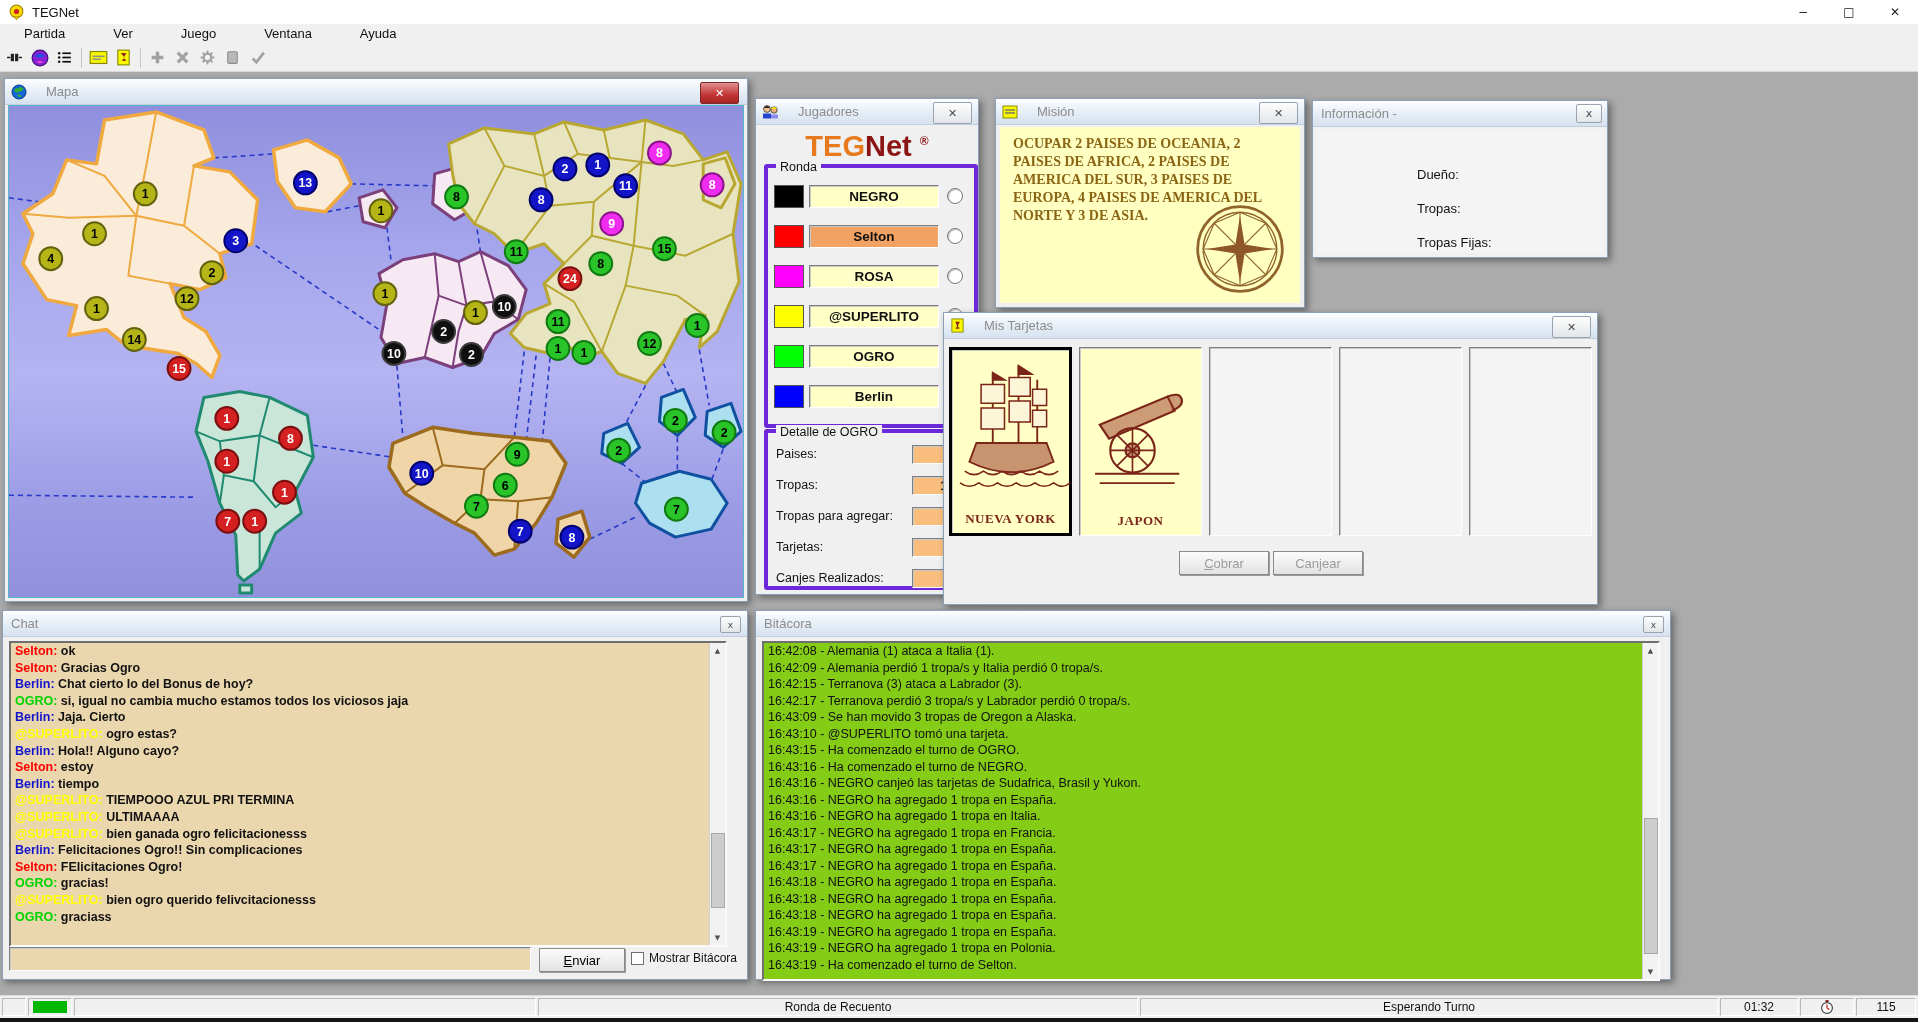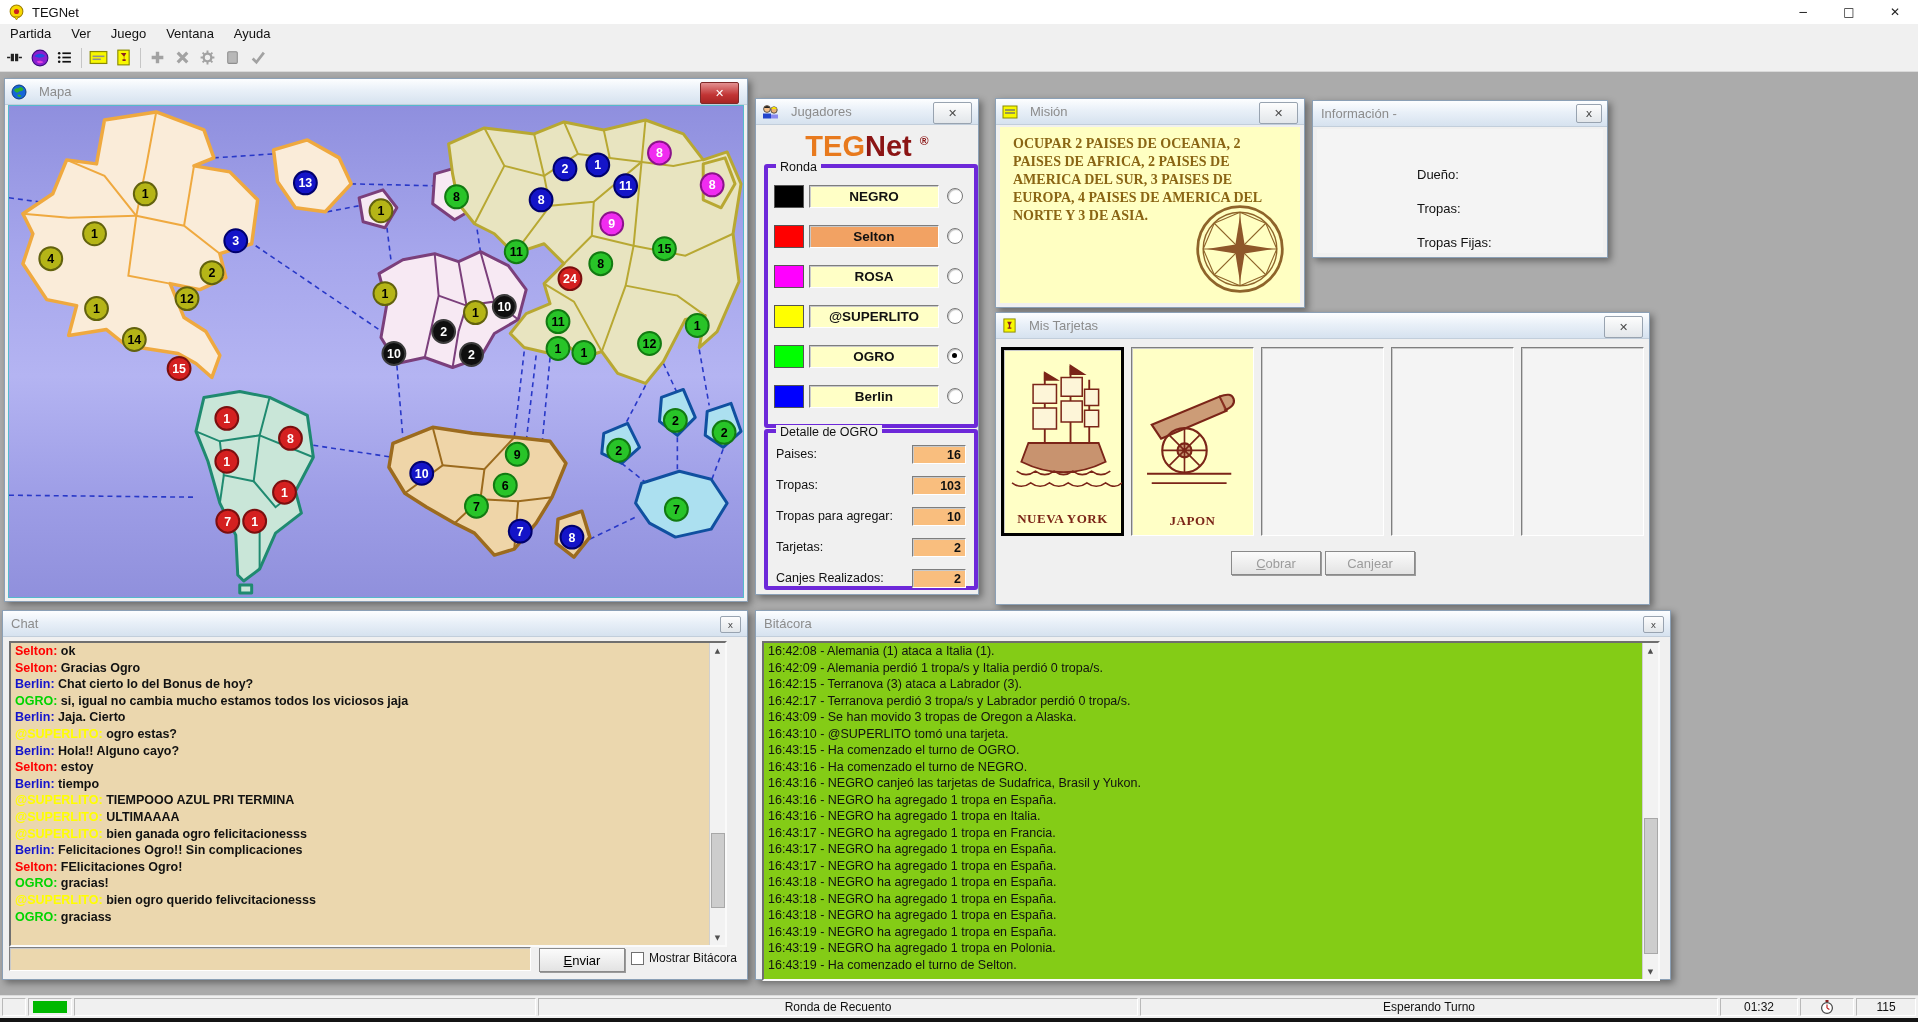--- a/index.html
+++ b/index.html
@@ -4,30 +4,30 @@
 <style>
   html,body{margin:0;padding:0;background:#555;}
   #screen{position:relative;width:1918px;height:1022px;overflow:hidden;background:#ABABAB;
     font-family:"Liberation Sans",sans-serif;-webkit-font-smoothing:none;}
   
   #titlebar{position:absolute;left:0;top:0;width:100%;height:24px;background:#ffffff;display:flex;align-items:center;}
   #titlebar .app-title{font-size:13px;color:#111;margin-left:7px;}
   .win-controls{position:absolute;right:0;top:0;height:24px;display:flex;}
   .win-ctl{width:46px;height:24px;display:flex;align-items:center;justify-content:center;font-size:12px;color:#222;font-family:"DejaVu Sans",sans-serif;}
   #menubar{position:absolute;left:0;top:24px;width:100%;height:20px;background:#f0f0f0;display:flex;align-items:center;}
-  .menu-item{font-size:13px;color:#111;padding:0 10px;height:20px;line-height:20px;}
+  .menu-item{font-size:13px;color:#111;padding:0 24px;height:20px;line-height:20px;}
   #toolbar{position:absolute;left:0;top:44px;width:100%;height:28px;background:#f0f0f0;border-bottom:1px solid #d9d9d9;display:flex;align-items:center;padding-left:2px;box-sizing:border-box;}
   .tool-btn{width:25px;height:24px;display:flex;align-items:center;justify-content:center;}
   .tool-sep{width:1px;height:20px;background:#c6c6c6;margin:0 4px;}
   
   .win{position:absolute;background:#f0f0f0;border:1px solid #8ba0b6;box-shadow:3px 3px 7px rgba(0,0,0,.4);box-sizing:border-box;}
   .win-title{position:absolute;left:0;top:0;right:0;height:26px;
     background:linear-gradient(#fdfeff,#e9f0f8 45%,#d6e2ef);border-bottom:1px solid #c2cedb;
     display:flex;align-items:center;padding-left:6px;box-sizing:border-box;}
-  .win-title .t{font-size:13px;color:#8c8c8c;margin-left:12px;}
+  .win-title .t{font-size:13px;color:#8c8c8c;margin-left:19px;}
   .btn-close{position:absolute;top:3px;width:37px;height:20px;border:1px solid #98a3b0;border-radius:2px;
     background:linear-gradient(#fdfdfd,#e2e6ea);display:flex;align-items:center;justify-content:center;
     font-family:"DejaVu Sans",sans-serif;font-size:11px;color:#4a4a4a;}
   .btn-close.red{background:linear-gradient(#e39090 ,#c13434 60%,#a82424);border-color:#7e2a2a;color:#fff;font-weight:bold;}
   .btn-close.sm{width:19px;height:15px;font-size:9px;top:5px;}
   .sunken{border-top:1px solid #7e7e7e;border-left:1px solid #7e7e7e;border-bottom:1px solid #ffffff;border-right:1px solid #ffffff;box-shadow:inset 1px 1px 0 #c9c9c9;}
   
   #logo{ text-align:center;margin-top:31px;font-weight:bold;font-size:29px;letter-spacing:0px;}
   #logo .teg{color:#e87a1e;} #logo .net{color:#8b1414;} #logo .reg{font-size:12px;color:#8b1414;vertical-align:super;}
   .groupbox{position:absolute;border:4px solid #6d28d9;border-radius:3px;}
@@ -612,21 +612,21 @@
       <span class="t" style="margin-left:2px;">Información -</span>
       <div class="btn-close" style="right:5px;width:24px;height:17px;">x</div>
     </div>
     <div id="info-body">
         <div class="info-row" style="top: 38px;">Dueño:</div>
         <div class="info-row" style="top: 72px;">Tropas:</div>
         <div class="info-row" style="top: 106px;">Tropas Fijas:</div>
       </div>
   </div>
 
-  <div class="win" style="left:995px;top:312px;width:655px;height:293px;">
+  <div class="win" style="left:943px;top:312px;width:655px;height:293px;">
     <div class="win-title">
       <svg width="15" height="15" viewBox="0 0 16 16">
         <rect x="2" y="1" width="12" height="14" fill="#f8f800" stroke="#8a8a00"></rect>
         <path d="M5.5 4h5l-1.8 3.4v2.6h1.3v1.5H6v-1.5h1.3V7.4Z" fill="#8a2020"></path>
       </svg>
       <span class="t">Mis Tarjetas</span>
       <div class="btn-close" style="right:6px;">✕</div>
     </div>
     <div id="cards-area">
         <div class="card-slot sunken filled sel">

